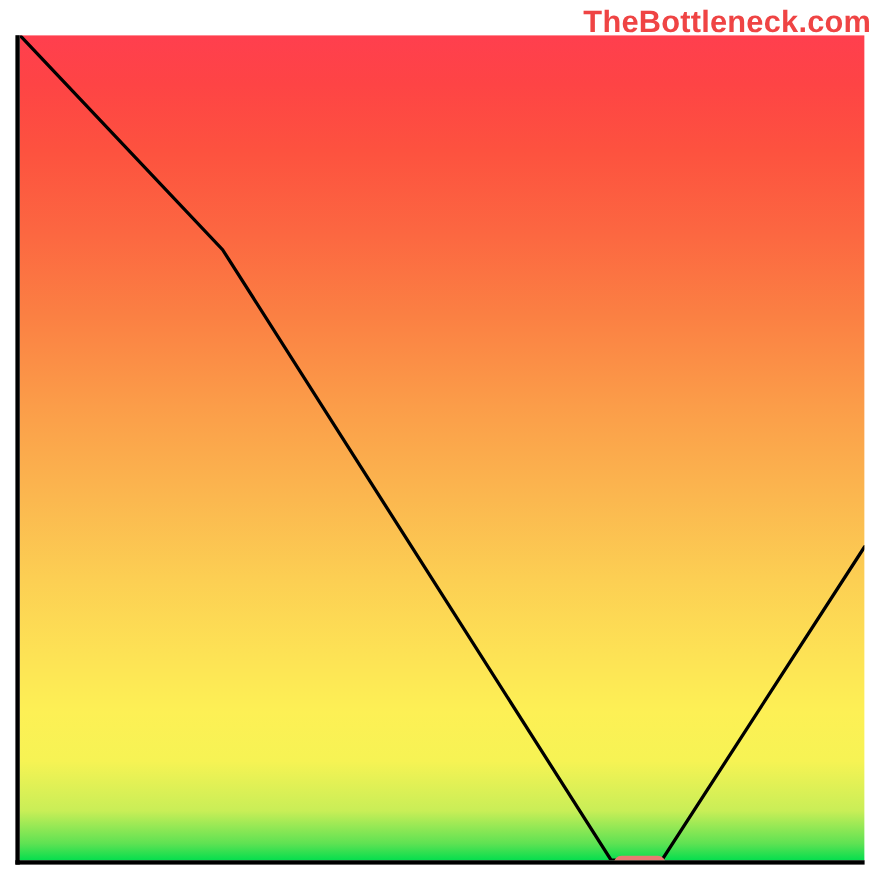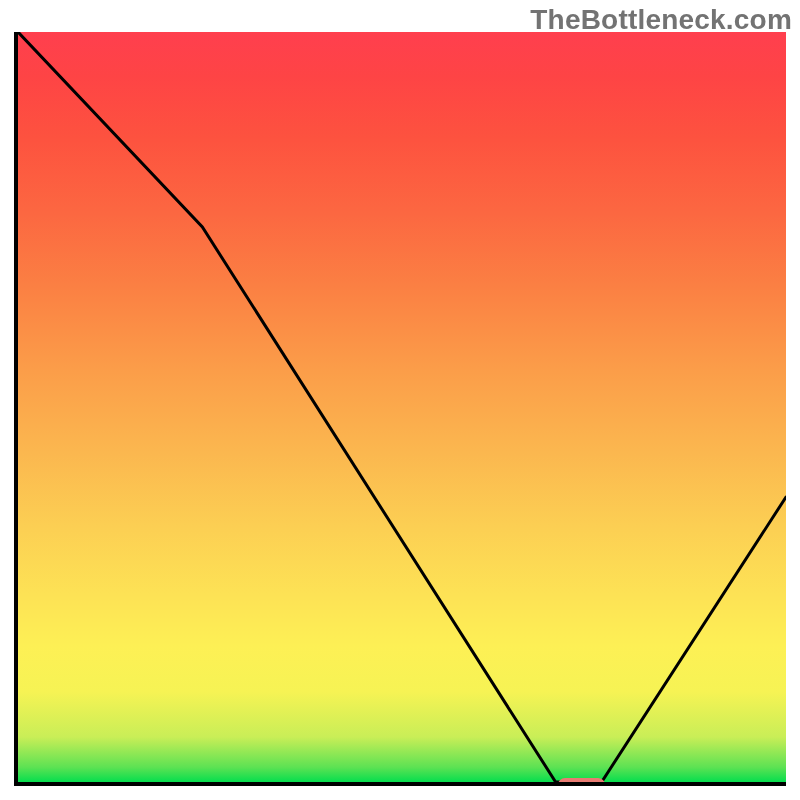--- a/index.html
+++ b/index.html
@@ -9,21 +9,21 @@
     width: 800px;
     height: 800px;
   }
   .watermark {
     position: absolute;
     top: 4px;
     right: 8px;
     font-family: Arial, Helvetica, sans-serif;
     font-size: 28px;
     font-weight: 600;
-    color: #737373;
+    color: #ef4444;
     letter-spacing: 0.2px;
   }
   .plot-area {
     position: absolute;
     left: 14px;
     top: 32px;
     width: 772px;
     height: 754px;
     border-left: 4px solid #000;
     border-bottom: 4px solid #000;

